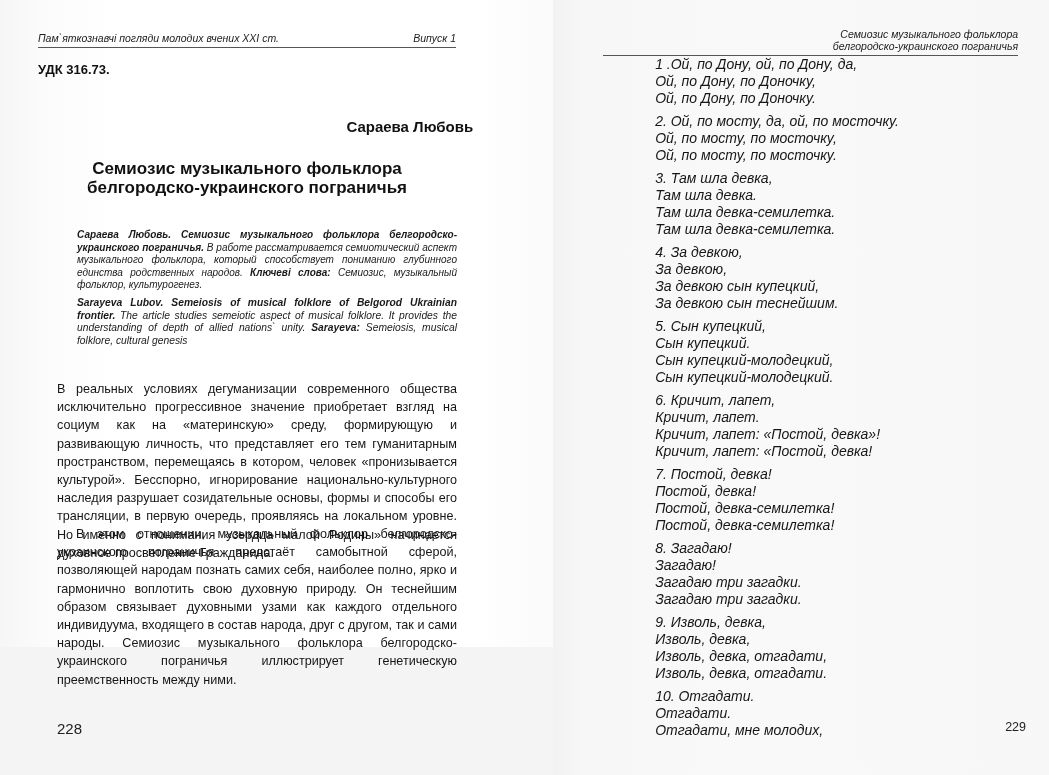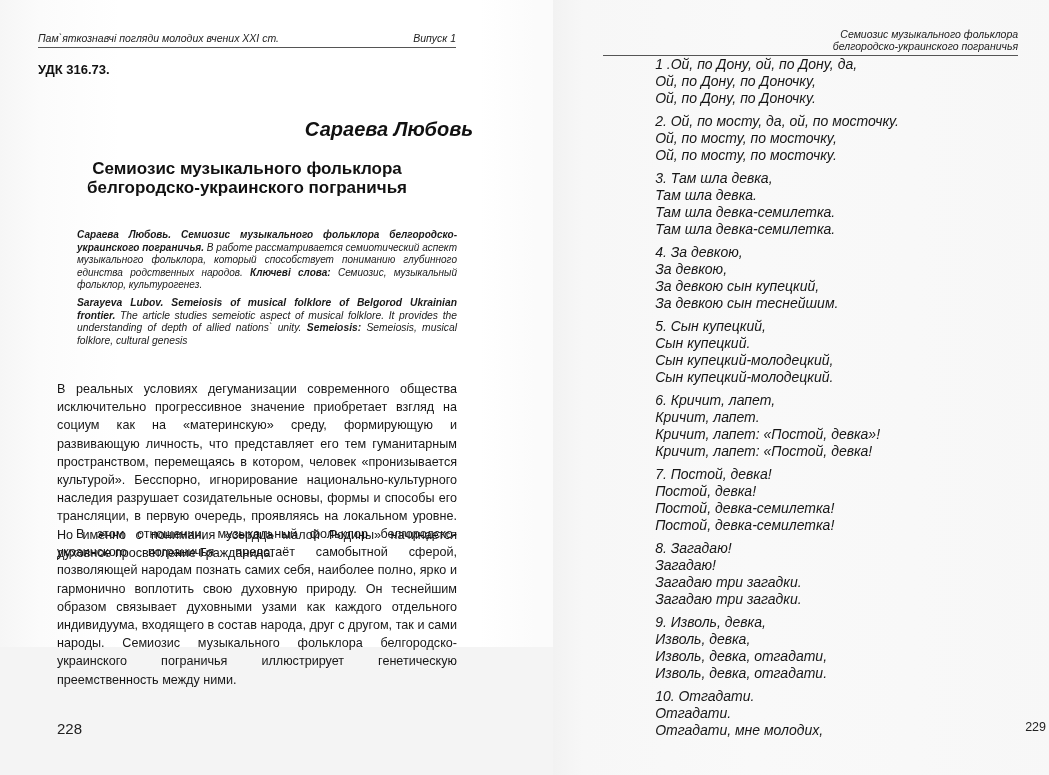--- a/index.html
+++ b/index.html
@@ -26,21 +26,21 @@
     display: flex; justify-content: space-between; align-items: baseline;
     font-size: 10.5px; font-style: italic; color: #222;
     padding-bottom: 3px; border-bottom: 1.5px solid #555;
   }
   .udk {
     position: absolute; left: 38px; top: 62px;
     font-weight: bold; font-size: 13px; color: #111;
   }
   .author {
     position: absolute; right: 80px; top: 118px;
-    font-weight: bold; font-style: italic; font-size: 20px; color: #111;
+    font-weight: bold; font-size: 15px; color: #111;
   }
   .title {
     position: absolute; left: 38px; width: 418px; top: 159px;
     text-align: center; font-weight: bold; font-size: 17px; line-height: 19px; color: #111;
   }
   .abstract {
     position: absolute; left: 77px; width: 380px;
     font-size: 10px; line-height: 12.6px; font-style: italic; text-align: justify; color: #1a1a1a;
   }
   .abstract b { font-weight: bold; }
@@ -60,21 +60,21 @@
     position: absolute; left: 50px; top: 28px; width: 415px;
     text-align: right; font-size: 10.5px; line-height: 12px; font-style: italic; color: #222;
     padding-bottom: 3px; border-bottom: 1.5px solid #555;
   }
   .verses {
     position: absolute; left: 102px; top: 56px; width: 300px;
     font-style: italic; font-size: 14px; color: #161616;
   }
   .stanza { margin-bottom: 6px; }
   .stanza .line { line-height: 17px; height: 17px; white-space: nowrap; }
-  .folio-right { position: absolute; left: 452px; top: 720px; font-size: 12.5px; color: #222; margin-left: 20px; }
+  .folio-right { position: absolute; left: 452px; top: 720px; font-size: 12.5px; color: #222; }
 </style>
 </head>
 <body>
 
 <div class="spread">
 
   <div class="page-left">
     <div class="run-head-left">
       <span>Пам`яткознавчі погляди молодих вчених XXI ст.</span>
       <span>Випуск 1</span>
@@ -86,21 +86,21 @@
     <div class="title">
       <div>Семиозис музыкального фольклора</div>
       <div>белгородско-украинского пограничья</div>
     </div>
 
     <div class="abstract abs-ru">
       <b>Сараева Любовь. Семиозис музыкального фольклора белгородско-украинского пограничья.</b><span> В работе рассматривается семиотический аспект музыкального фольклора, который способствует пониманию глубинного единства родственных народов. </span><b>Ключеві слова:</b><span> Семиозис, музыкальный фольклор, культурогенез.</span>
     </div>
 
     <div class="abstract abs-en">
-      <b>Sarayeva Lubov. Semeiosis of musical folklore of Belgorod Ukrainian frontier.</b><span> The article studies semeiotic aspect of musical folklore. It provides the understanding of depth of allied nations` unity. </span><b>Semeiosis:</b><span> Semeiosis, musical folklore, cultural genesis</span>
+      <b>Sarayeva Lubov. Semeiosis of musical folklore of Belgorod Ukrainian frontier.</b><span> The article studies semeiotic aspect of musical folklore. It provides the understanding of depth of allied nations` unity. </span><b>Sarayeva:</b><span> Semeiosis, musical folklore, cultural genesis</span>
     </div>
 
     <div class="body-text p1">В реальных условиях дегуманизации современного общества исключительно прогрессивное значение приобретает взгляд на социум как на «материнскую» среду, формирующую и развивающую личность, что представляет его тем гуманитарным пространством, перемещаясь в котором, человек «пронизывается культурой». Бесспорно, игнорирование национально-культурного наследия разрушает созидательные основы, формы и способы его трансляции, в первую очередь, проявляясь на локальном уровне. Но именно с понимания «сердца малой Родины» начинается духовное просветление Гражданина.</div>
     <div class="body-text p2">В этом отношении, музыкальный фольклор белгородско-украинского пограничья предстаёт самобытной сферой, позволяющей народам познать самих себя, наиболее полно, ярко и гармонично воплотить свою духовную природу. Он теснейшим образом связывает духовными узами как каждого отдельного индивидуума, входящего в состав народа, друг с другом, так и сами народы. Семиозис музыкального фольклора белгородско-украинского пограничья иллюстрирует генетическую преемственность между ними.</div>
 
     <div class="folio-left">228</div>
   </div>
 
   <div class="page-right">
     <div class="run-head-right">

